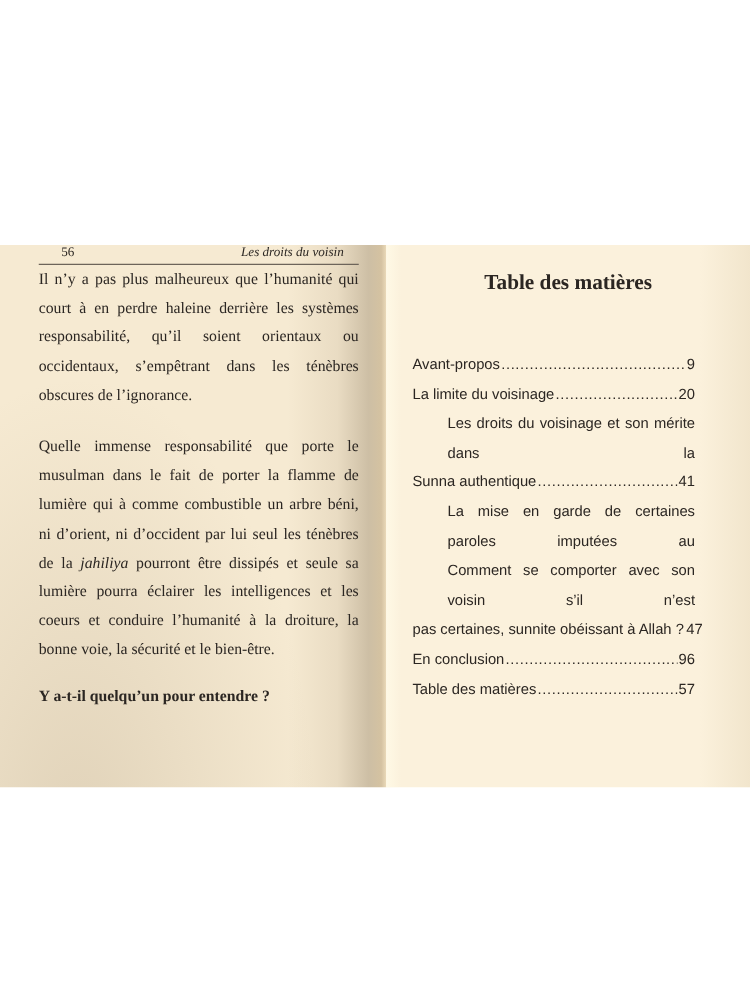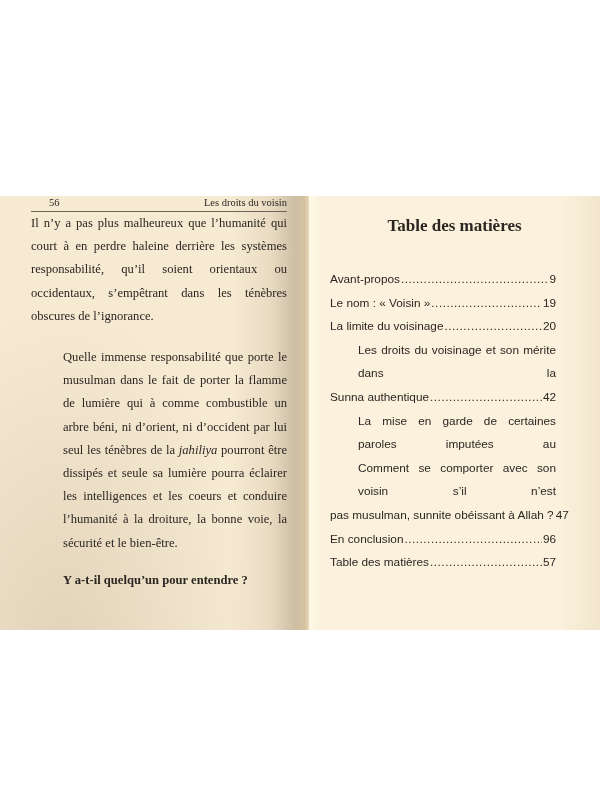--- a/index.html
+++ b/index.html
@@ -42,31 +42,31 @@
     }
     .running-head {
       position: absolute;
       left: 31px; top: 1px;
       width: 256px;
       height: 14px;
       border-bottom: 1px solid #6d645a;
       font-size: 10.5px;
     }
     .running-head .pnum { position: absolute; left: 0; top: 0; padding-left: 18px; }
-    .running-head .rtitle { position: absolute; right: 0; top: 0; }
+    .running-head .rtitle { position: absolute; right: 12px; top: 0; font-style: italic; }
     .body-text {
       position: absolute;
       left: 31px; top: 16px;
       width: 256px;
       font-size: 12.6px;
       line-height: 23.2px;
       text-align: justify;
     }
     .body-text p { margin: 0; }
-    .body-text p + p { margin-top: 18px; margin-left: 32px; }
+    .body-text p + p { margin-top: 18px; }
     .body-text .heading {
       font-weight: bold;
       margin-top: 14px;
     }
     .ghost {
       position: absolute;
       color: rgba(120,100,80,0.10);
       font-family: "Liberation Serif", serif;
       font-size: 12px;
       line-height: 23px;
@@ -75,21 +75,21 @@
     .toc-title {
       position: absolute;
       left: 309px; top: 20px;
       width: 291px;
       text-align: center;
       font-size: 17px;
       font-weight: bold;
     }
     .toc {
       position: absolute;
-      left: 330px; top: 72px;
+      left: 330px; top: 84px;
       width: 226px;
       font-family: "Liberation Sans", "DejaVu Sans", sans-serif;
       color: #2b2622;
       font-size: 11.8px;
       line-height: 23.6px;
     }
     .toc-entry { position: relative; }
     .toc-entry .lines { text-align: justify; margin-left: 28px; }
     .toc-row {
       display: flex;
@@ -136,47 +136,40 @@
   <div class="toc">
     <div class="toc-entry">
       <div class="toc-row">
           <span>Avant-propos</span>
           <span class="dots"></span>
           <span class="page">9</span>
         </div>
     </div>
     <div class="toc-entry">
       <div class="toc-row">
-          <span>Le nom : « Voisin »</span>
-          <span class="dots"></span>
-          <span class="page">19</span>
-        </div>
-    </div>
-    <div class="toc-entry">
-      <div class="toc-row">
           <span>La limite du voisinage</span>
           <span class="dots"></span>
           <span class="page">20</span>
         </div>
     </div>
     <div class="toc-entry">
       <div class="lines" style="text-align-last: justify;">Les droits du voisinage et son mérite dans la</div>
       <div class="toc-row">
           <span>Sunna authentique</span>
           <span class="dots"></span>
-          <span class="page">42</span>
+          <span class="page">41</span>
         </div>
     </div>
     <div class="toc-entry">
       <div class="lines" style="text-align-last: justify;">La mise en garde de certaines paroles imputées au</div>
     </div>
     <div class="toc-entry">
       <div class="lines" style="text-align-last: justify;">Comment se comporter avec son voisin s’il n’est</div>
       <div class="toc-row">
-          <span>pas musulman, sunnite obéissant à Allah ?</span>
+          <span>pas certaines, sunnite obéissant à Allah ?</span>
           <span class="dots"></span>
           <span class="page">47</span>
         </div>
     </div>
     <div class="toc-entry">
       <div class="toc-row">
           <span>En conclusion</span>
           <span class="dots"></span>
           <span class="page">96</span>
         </div>

